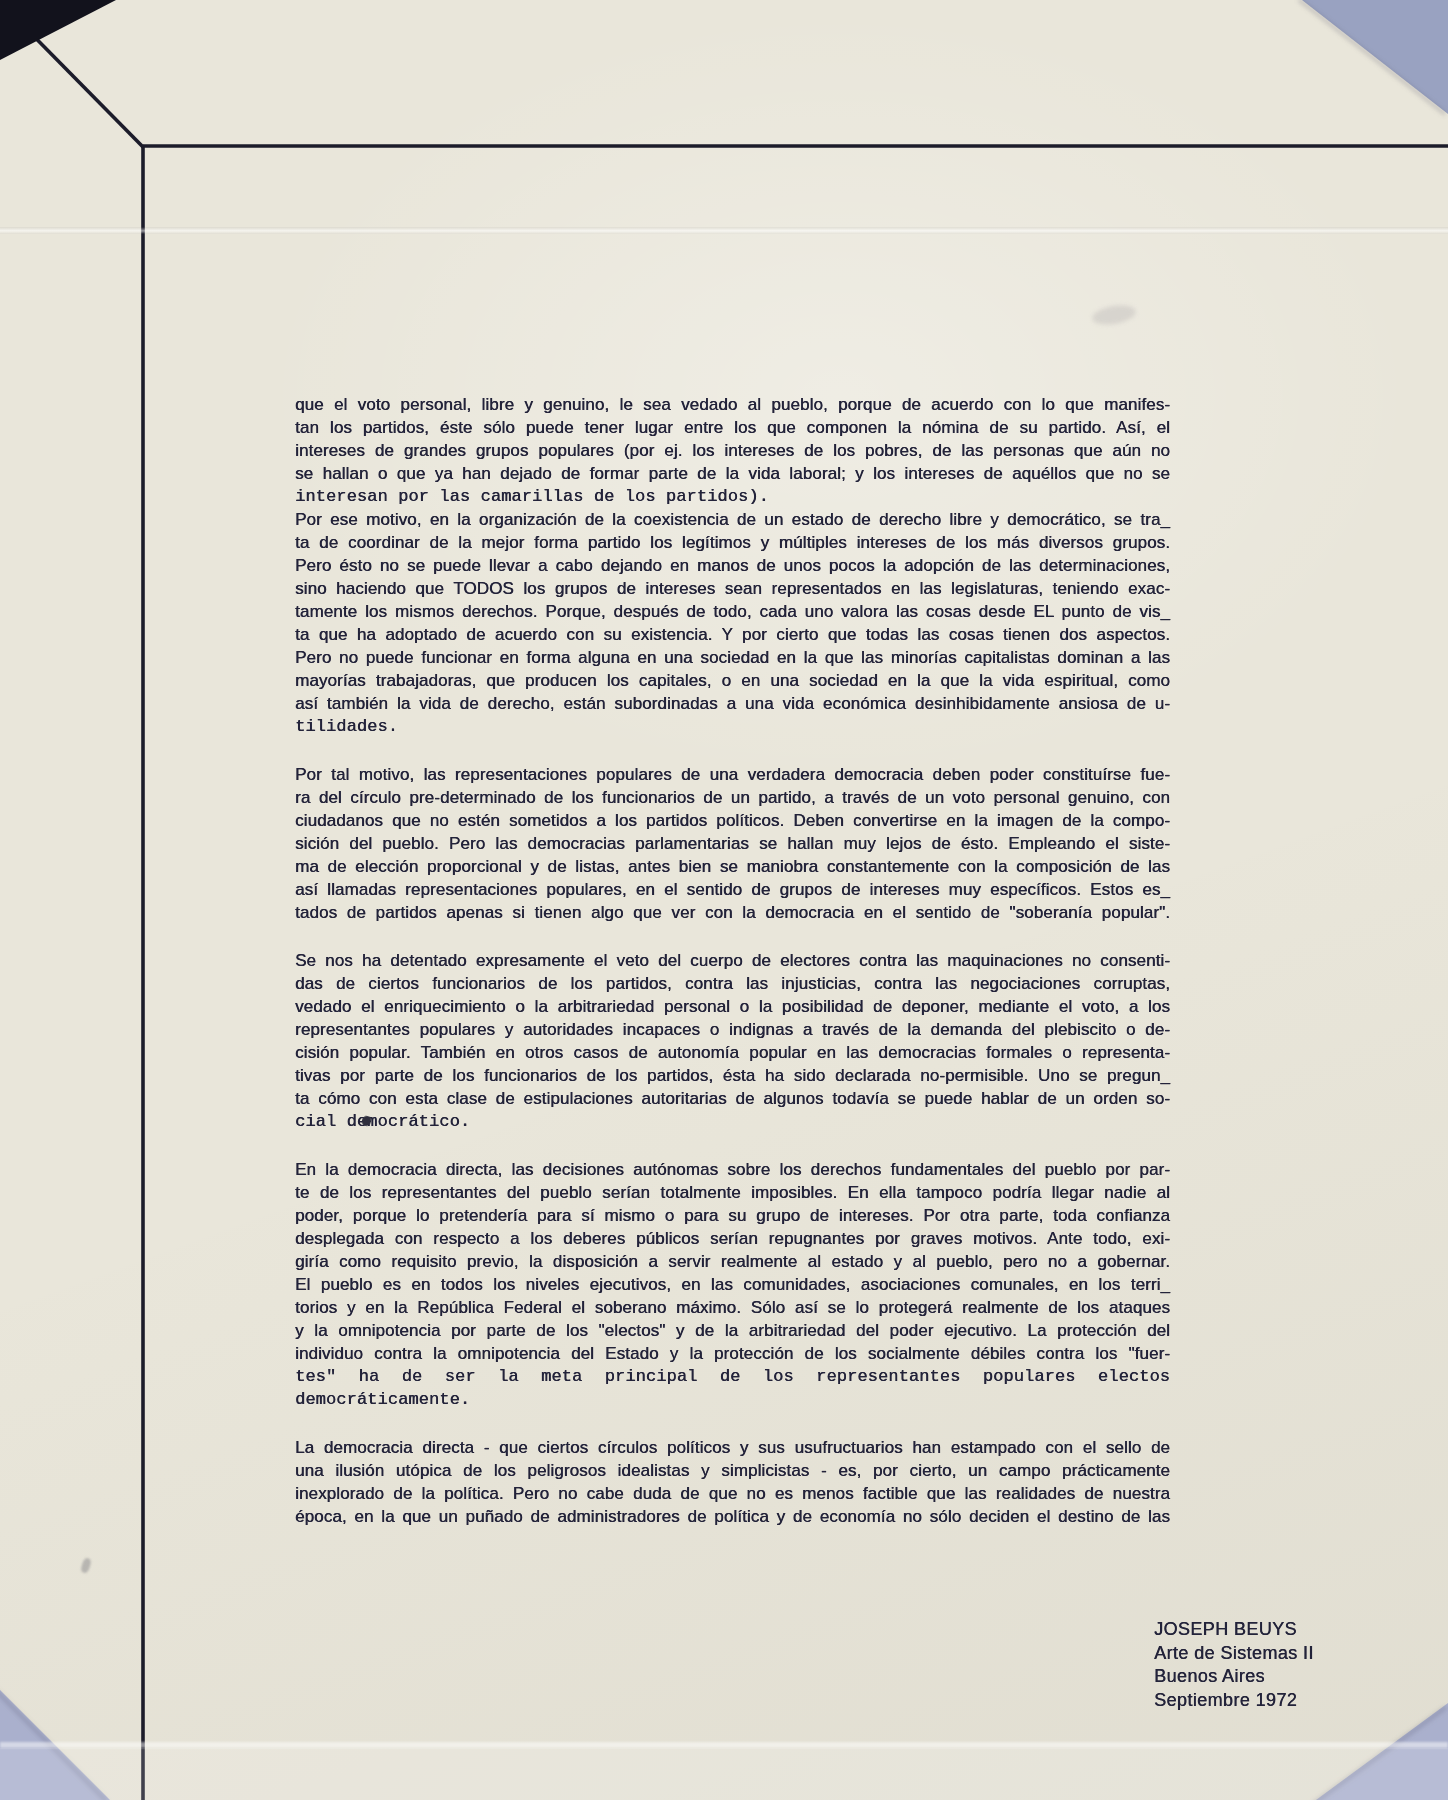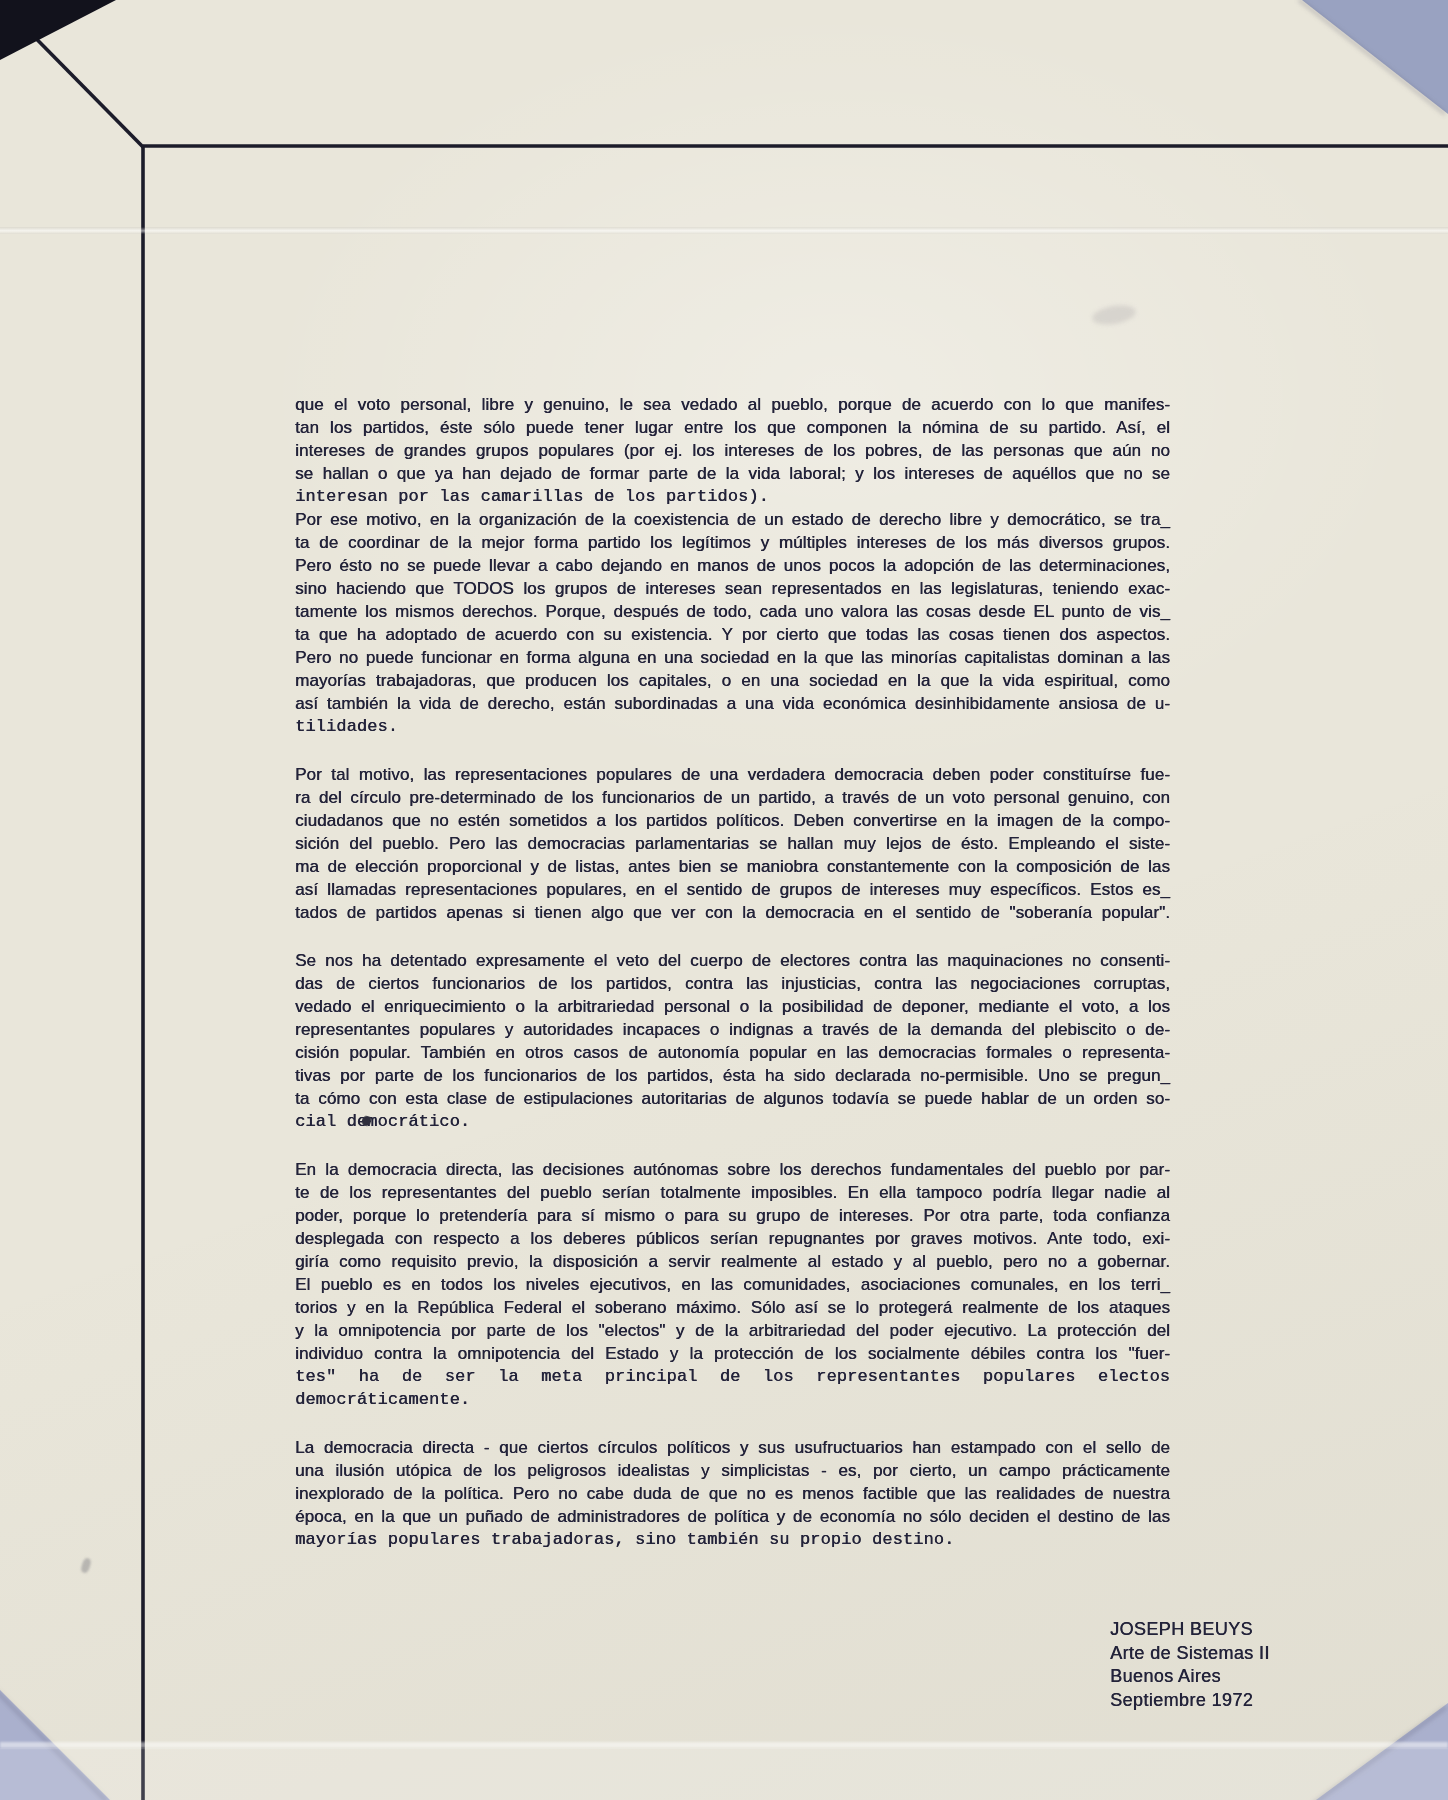--- a/index.html
+++ b/index.html
@@ -63,21 +63,21 @@
   .body-text{
     position:absolute;left:295px;top:393px;width:875px;
     font-size:17px;line-height:23px;color:var(--ink);
     text-shadow:.4px 0 0 currentColor;
     letter-spacing:.1px;
   }
   .para{margin:0 0 25px 0;}
   .line{text-align:justify;text-align-last:justify;white-space:normal;}
   .line.short{text-align-last:left;font-family:Liberation Mono, monospace;}
   .signature{
-    position:absolute;left:1110px;top:1618px;
+    position:absolute;left:1154px;top:1618px;
     font-size:18px;line-height:23.5px;color:var(--ink);
     text-shadow:.4px 0 0 currentColor;letter-spacing:.4px;
   }
   .signature .sig-line{display:block;}
   .ink-dot{
     position:absolute;left:362px;top:1116px;width:9px;height:10px;
     background:#2e2e3c;border-radius:50% 45% 55% 50%;filter:blur(.3px);
     transform:rotate(15deg);
   }
   .smudge-bl{
@@ -162,21 +162,20 @@
       <div class="line">torios y en la República Federal el soberano máximo.  Sólo así se lo protegerá realmente de los ataques</div>
       <div class="line">y la omnipotencia por parte de los "electos" y de la arbitrariedad del poder ejecutivo.  La protección del</div>
       <div class="line">individuo contra la omnipotencia del Estado y la protección de los socialmente débiles contra los "fuer-</div>
       <div class="line short">tes" ha de ser la meta principal de los representantes populares electos democráticamente.</div>
     </div>
     <div class="para">
       <div class="line">La democracia directa - que ciertos círculos políticos y sus usufructuarios han estampado con el sello de</div>
       <div class="line">una ilusión utópica de los peligrosos idealistas y simplicistas - es, por cierto, un campo prácticamente</div>
       <div class="line">inexplorado de la política.  Pero no cabe duda de que no es menos factible que las realidades de nuestra</div>
       <div class="line">época, en la que un puñado de administradores de política y de economía no sólo deciden el destino de las</div>
-      <div class="line short">mayorías populares trabajadoras, sino también su propio destino.</div>
     </div>
   </div>
 
 <div class="signature">
   <span class="sig-line">JOSEPH BEUYS</span>
   <span class="sig-line">Arte de Sistemas II</span>
   <span class="sig-line">Buenos Aires</span>
   <span class="sig-line">Septiembre 1972</span>
 </div>
 

